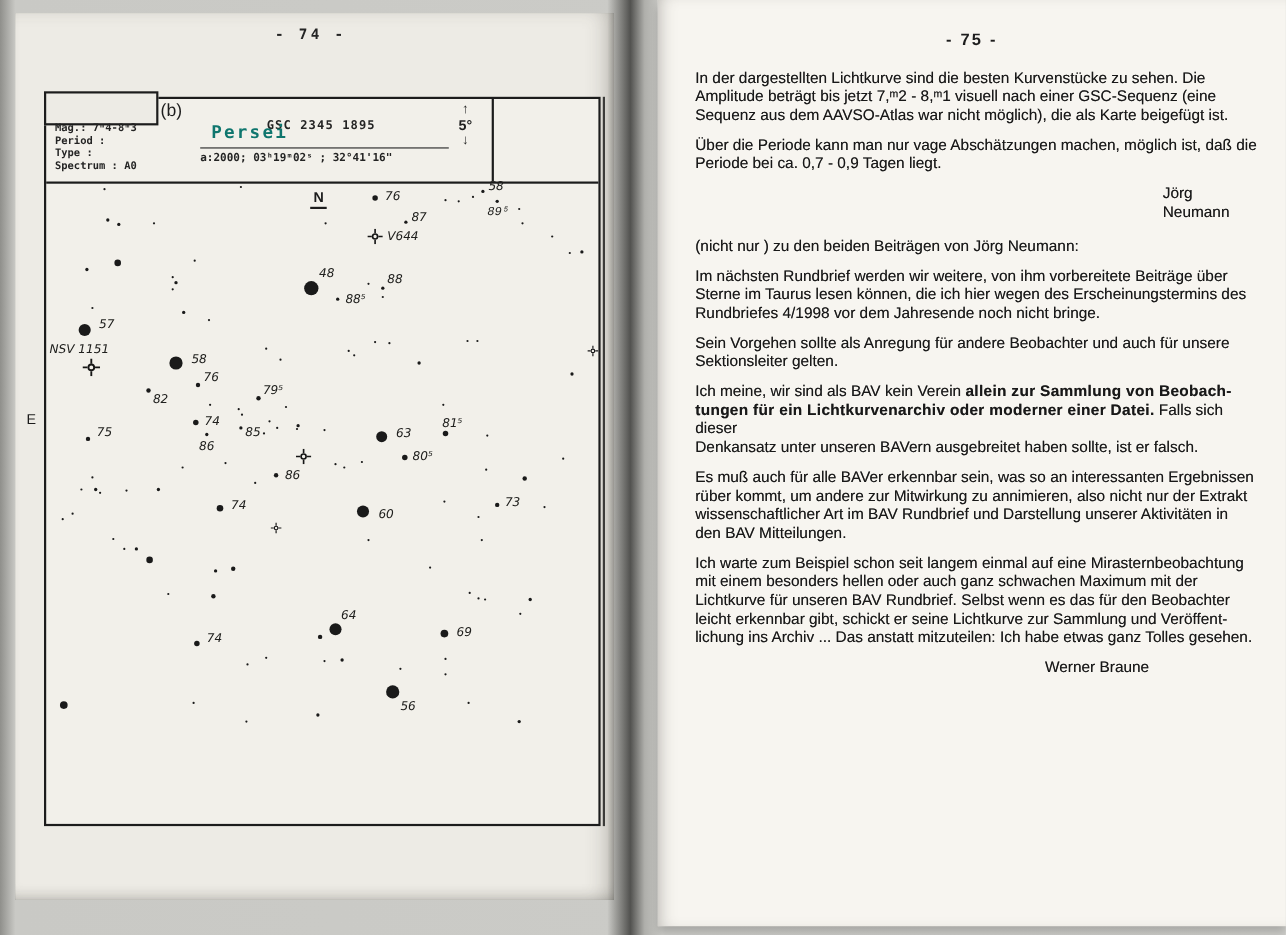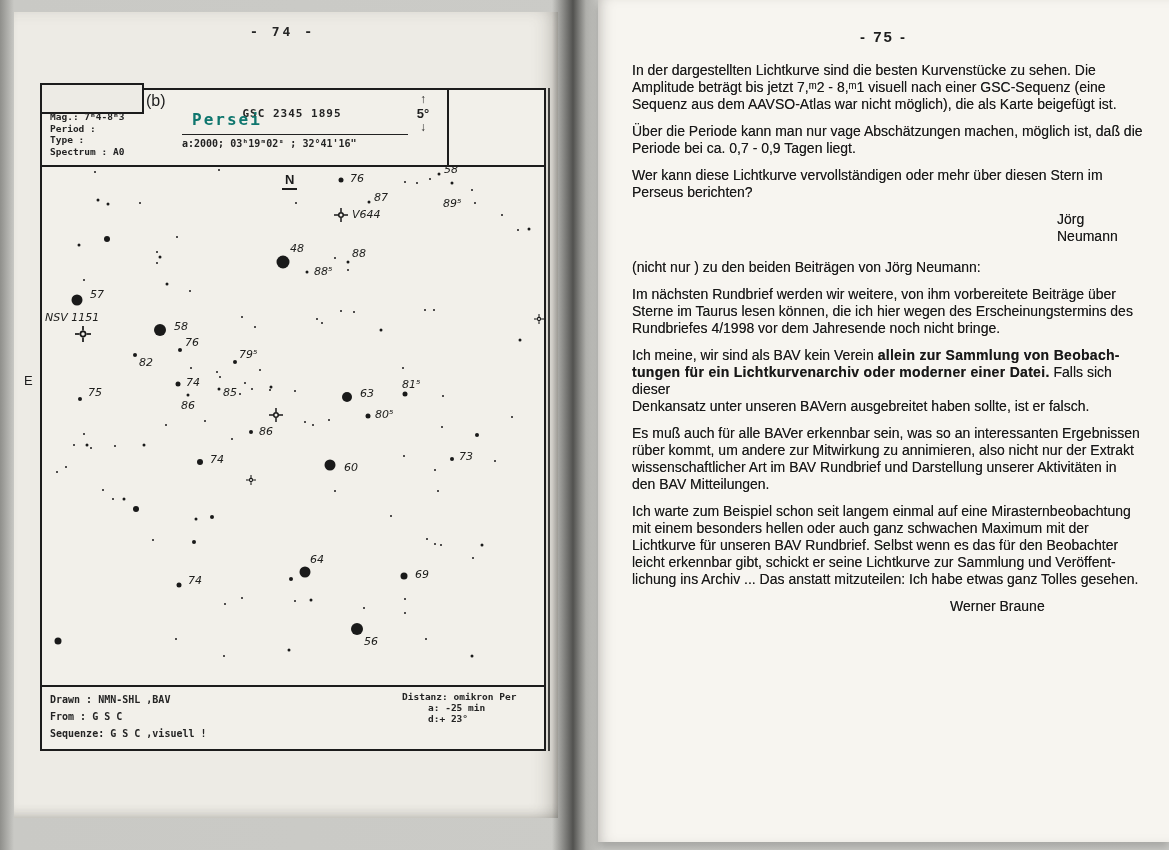--- a/index.html
+++ b/index.html
@@ -238,21 +238,21 @@
         <span class="starlab" style="position: absolute; left: 181px; top: 220px;">85</span>
         <div class="dot" style="height: 3px; width: 3px; position: absolute; left: 146px; top: 228px;"></div>
         <span class="starlab" style="position: absolute; left: 139px; top: 233px;">86</span>
         <div class="dot" style="height: 4px; width: 4px; position: absolute; left: 38px; top: 232px;"></div>
         <span class="starlab" style="position: absolute; left: 46px; top: 220px;">75</span>
         <div class="dot" style="height: 5px; width: 5px; position: absolute; left: 299px; top: 13px;"></div>
         <span class="starlab" style="position: absolute; left: 308px; top: 6px;">76</span>
         <div class="dot" style="height: 3px; width: 3px; position: absolute; left: 397px; top: 7px;"></div>
         <span class="starlab" style="position: absolute; left: 402px; top: -3px;">58</span>
         <div class="dot" style="height: 3px; width: 3px; position: absolute; left: 410px; top: 16px;"></div>
-        <span class="starlab" style="position: absolute; left: 401px; top: 31px;">89⁵</span>
+        <span class="starlab" style="position: absolute; left: 401px; top: 21px; font-family: Liberation Mono, monospace;">89⁵</span>
         <div class="dot" style="height: 3px; width: 3px; position: absolute; left: 327px; top: 35px;"></div>
         <span class="starlab" style="position: absolute; left: 332px; top: 25px;">87</span>
         <div class="dot" style="height: 3px; width: 3px; position: absolute; left: 306px; top: 95px;"></div>
         <span class="starlab" style="position: absolute; left: 310px; top: 81px;">88</span>
         <div class="dot" style="height: 3px; width: 3px; position: absolute; left: 265px; top: 105px;"></div>
         <span class="starlab" style="position: absolute; left: 272px; top: 99px;">88⁵</span>
         <div class="dot" style="height: 10px; width: 10px; position: absolute; left: 305px; top: 230px;"></div>
         <span class="starlab" style="position: absolute; left: 318px; top: 221px;">63</span>
         <div class="dot" style="height: 5px; width: 5px; position: absolute; left: 363px; top: 227px;"></div>
         <span class="starlab" style="position: absolute; left: 360px; top: 212px;">81⁵</span>
@@ -316,51 +316,41 @@
             <g stroke="#161616" stroke-width="1.7" fill="none">
               <line x1="8" y1="0" x2="8" y2="4.6"></line>
               <line x1="8" y1="11.4" x2="8" y2="16"></line>
               <line x1="0" y1="8" x2="4.6" y2="8"></line>
               <line x1="11.4" y1="8" x2="16" y2="8"></line>
               <circle cx="8" cy="8" r="2.6"></circle>
             </g>
           </svg></div>
       </div>
 
-    <div class="chart-footer">
-      <div class="ftr-line mono" style="top:7px">Drawn : NMN-SHL ,BAV</div>
-      <div class="ftr-line mono" style="top:24px">From : G S C</div>
-      <div class="ftr-line mono" style="top:41px">Sequenze: G S C ,visuell !</div>
-      <div class="ftr-right mono">
-        <div>Distanz: omikron Per</div>
-        <div class="ind">a: -25 min</div>
-        <div class="ind">d:+ 23°</div>
-      </div>
-    </div>
   </div>
 </div>
 
 <div class="spine"></div>
 
 <div class="page-right">
   <div class="pageno-right">- 75 -</div>
 
   <div class="text-col">
     <p>In der dargestellten Lichtkurve sind die besten Kurvenstücke zu sehen. Die
 Amplitude beträgt bis jetzt 7,ᵐ2 - 8,ᵐ1 visuell nach einer GSC-Sequenz (eine
 Sequenz aus dem AAVSO-Atlas war nicht möglich), die als Karte beigefügt ist.</p>
     <p>Über die Periode kann man nur vage Abschätzungen machen, möglich ist, daß die
 Periode bei ca. 0,7 - 0,9 Tagen liegt.</p>
-    <p>Wer kann diese Lichtkurve vervollständigen oder mehr über diesen Stern im
-Perseus berichten?</p>
     <p class="sig1">Jörg Neumann</p>
     <p>(nicht nur ) zu den beiden Beiträgen von Jörg Neumann:</p>
     <p>Im nächsten Rundbrief werden wir weitere, von ihm vorbereitete Beiträge über
 Sterne im Taurus lesen können, die ich hier wegen des Erscheinungstermins des
 Rundbriefes 4/1998 vor dem Jahresende noch nicht bringe.</p>
+    <p>Sein Vorgehen sollte als Anregung für andere Beobachter und auch für unsere
+Sektionsleiter gelten.</p>
     <p><span>Ich meine, wir sind als BAV kein Verein </span><b>allein zur Sammlung von Beobach-
 tungen für ein Lichtkurvenarchiv oder moderner einer Datei.</b><span> Falls sich dieser
 Denkansatz unter unseren BAVern ausgebreitet haben sollte, ist er falsch.</span></p>
     <p>Es muß auch für alle BAVer erkennbar sein, was so an interessanten Ergebnissen
 rüber kommt, um andere zur Mitwirkung zu annimieren, also nicht nur der Extrakt
 wissenschaftlicher Art im BAV Rundbrief und Darstellung unserer Aktivitäten in
 den BAV Mitteilungen.</p>
     <p>Ich warte zum Beispiel schon seit langem einmal auf eine Mirasternbeobachtung
 mit einem besonders hellen oder auch ganz schwachen Maximum mit der
 Lichtkurve für unseren BAV Rundbrief. Selbst wenn es das für den Beobachter

